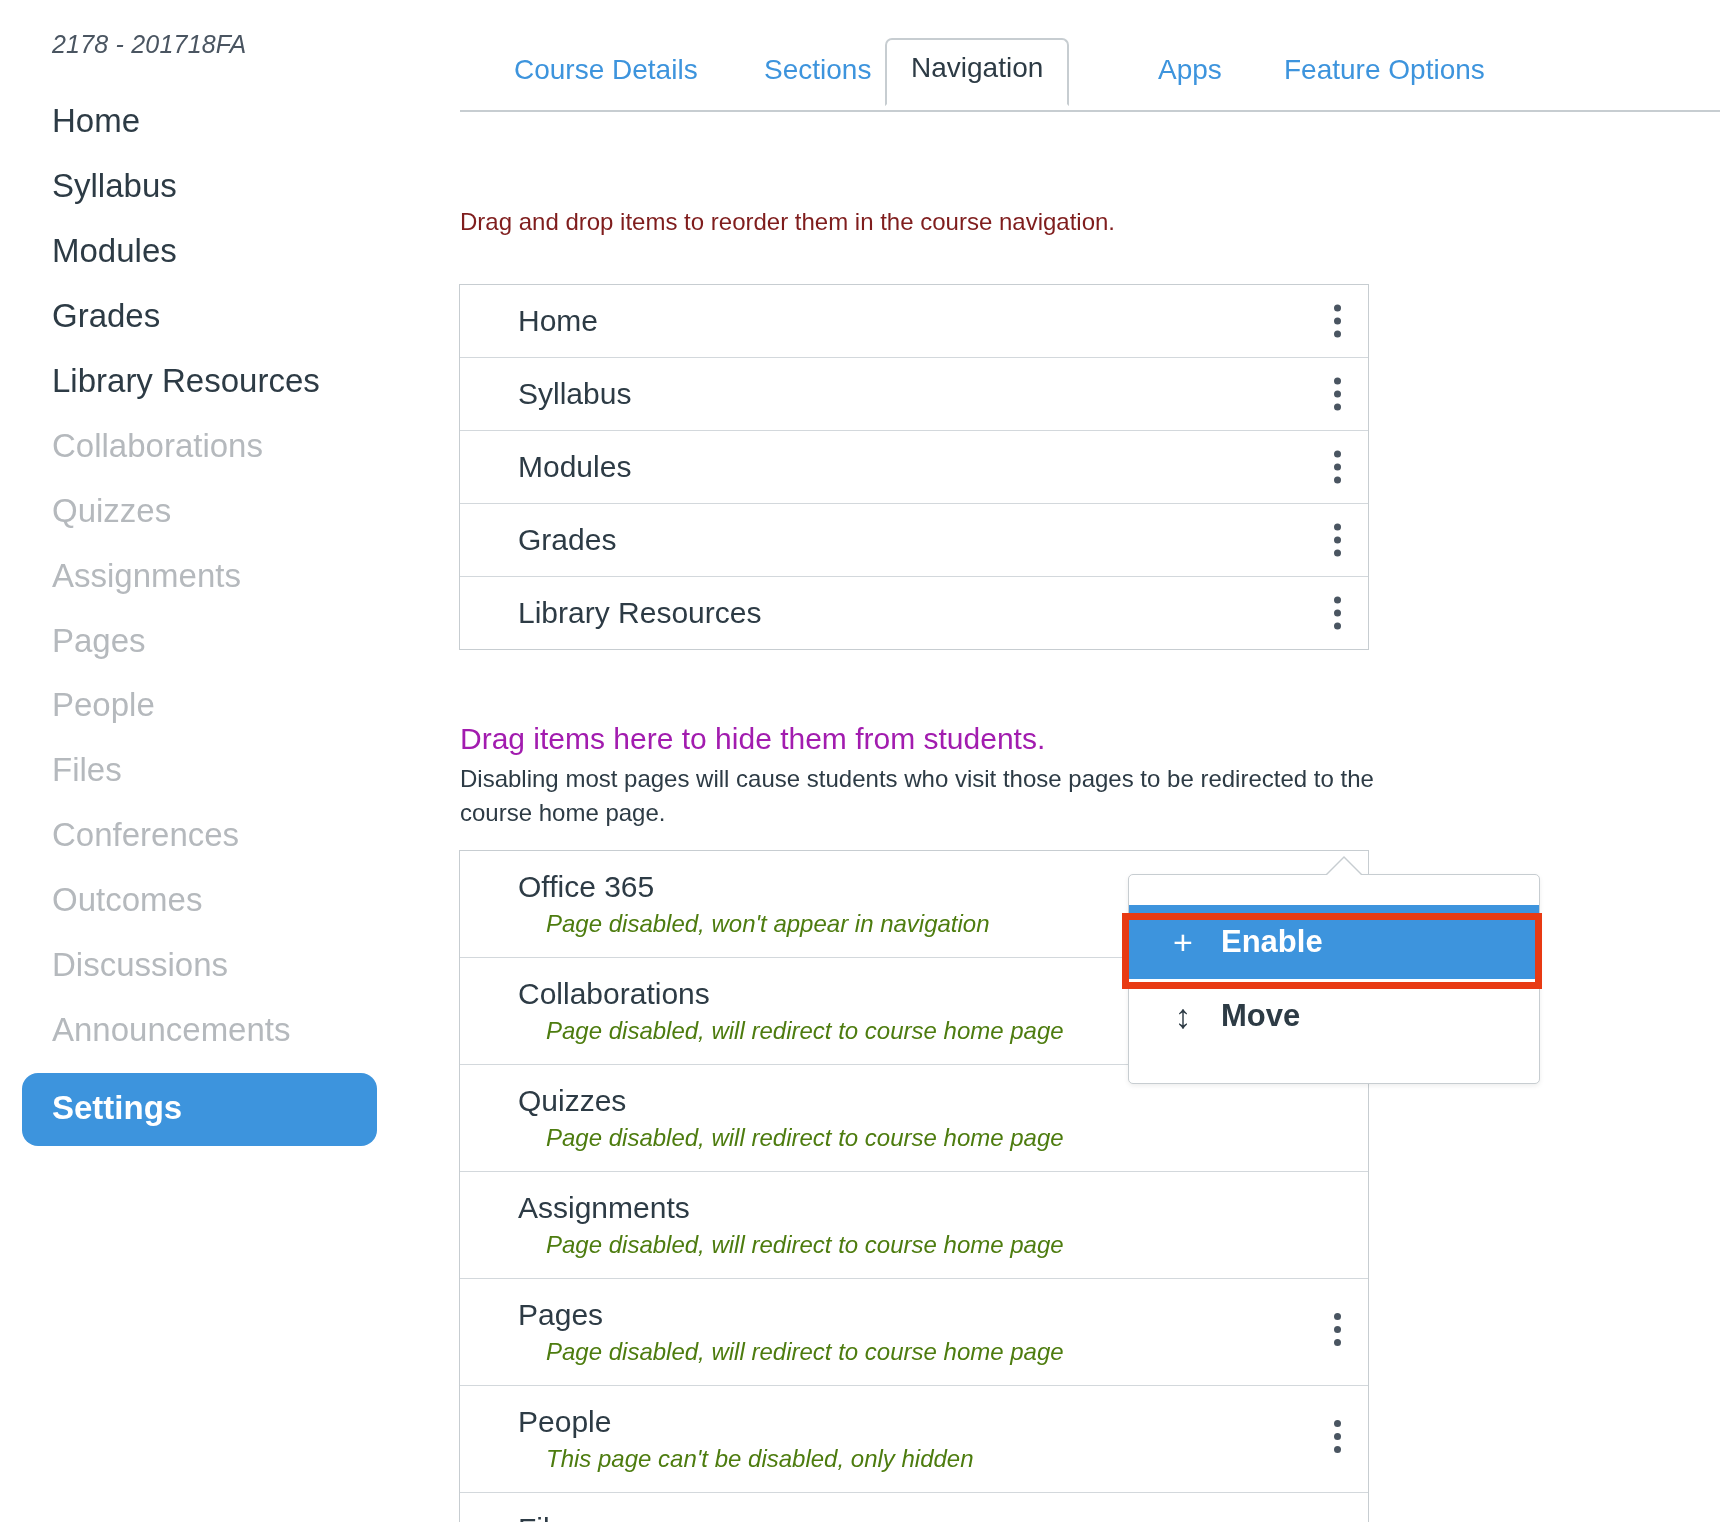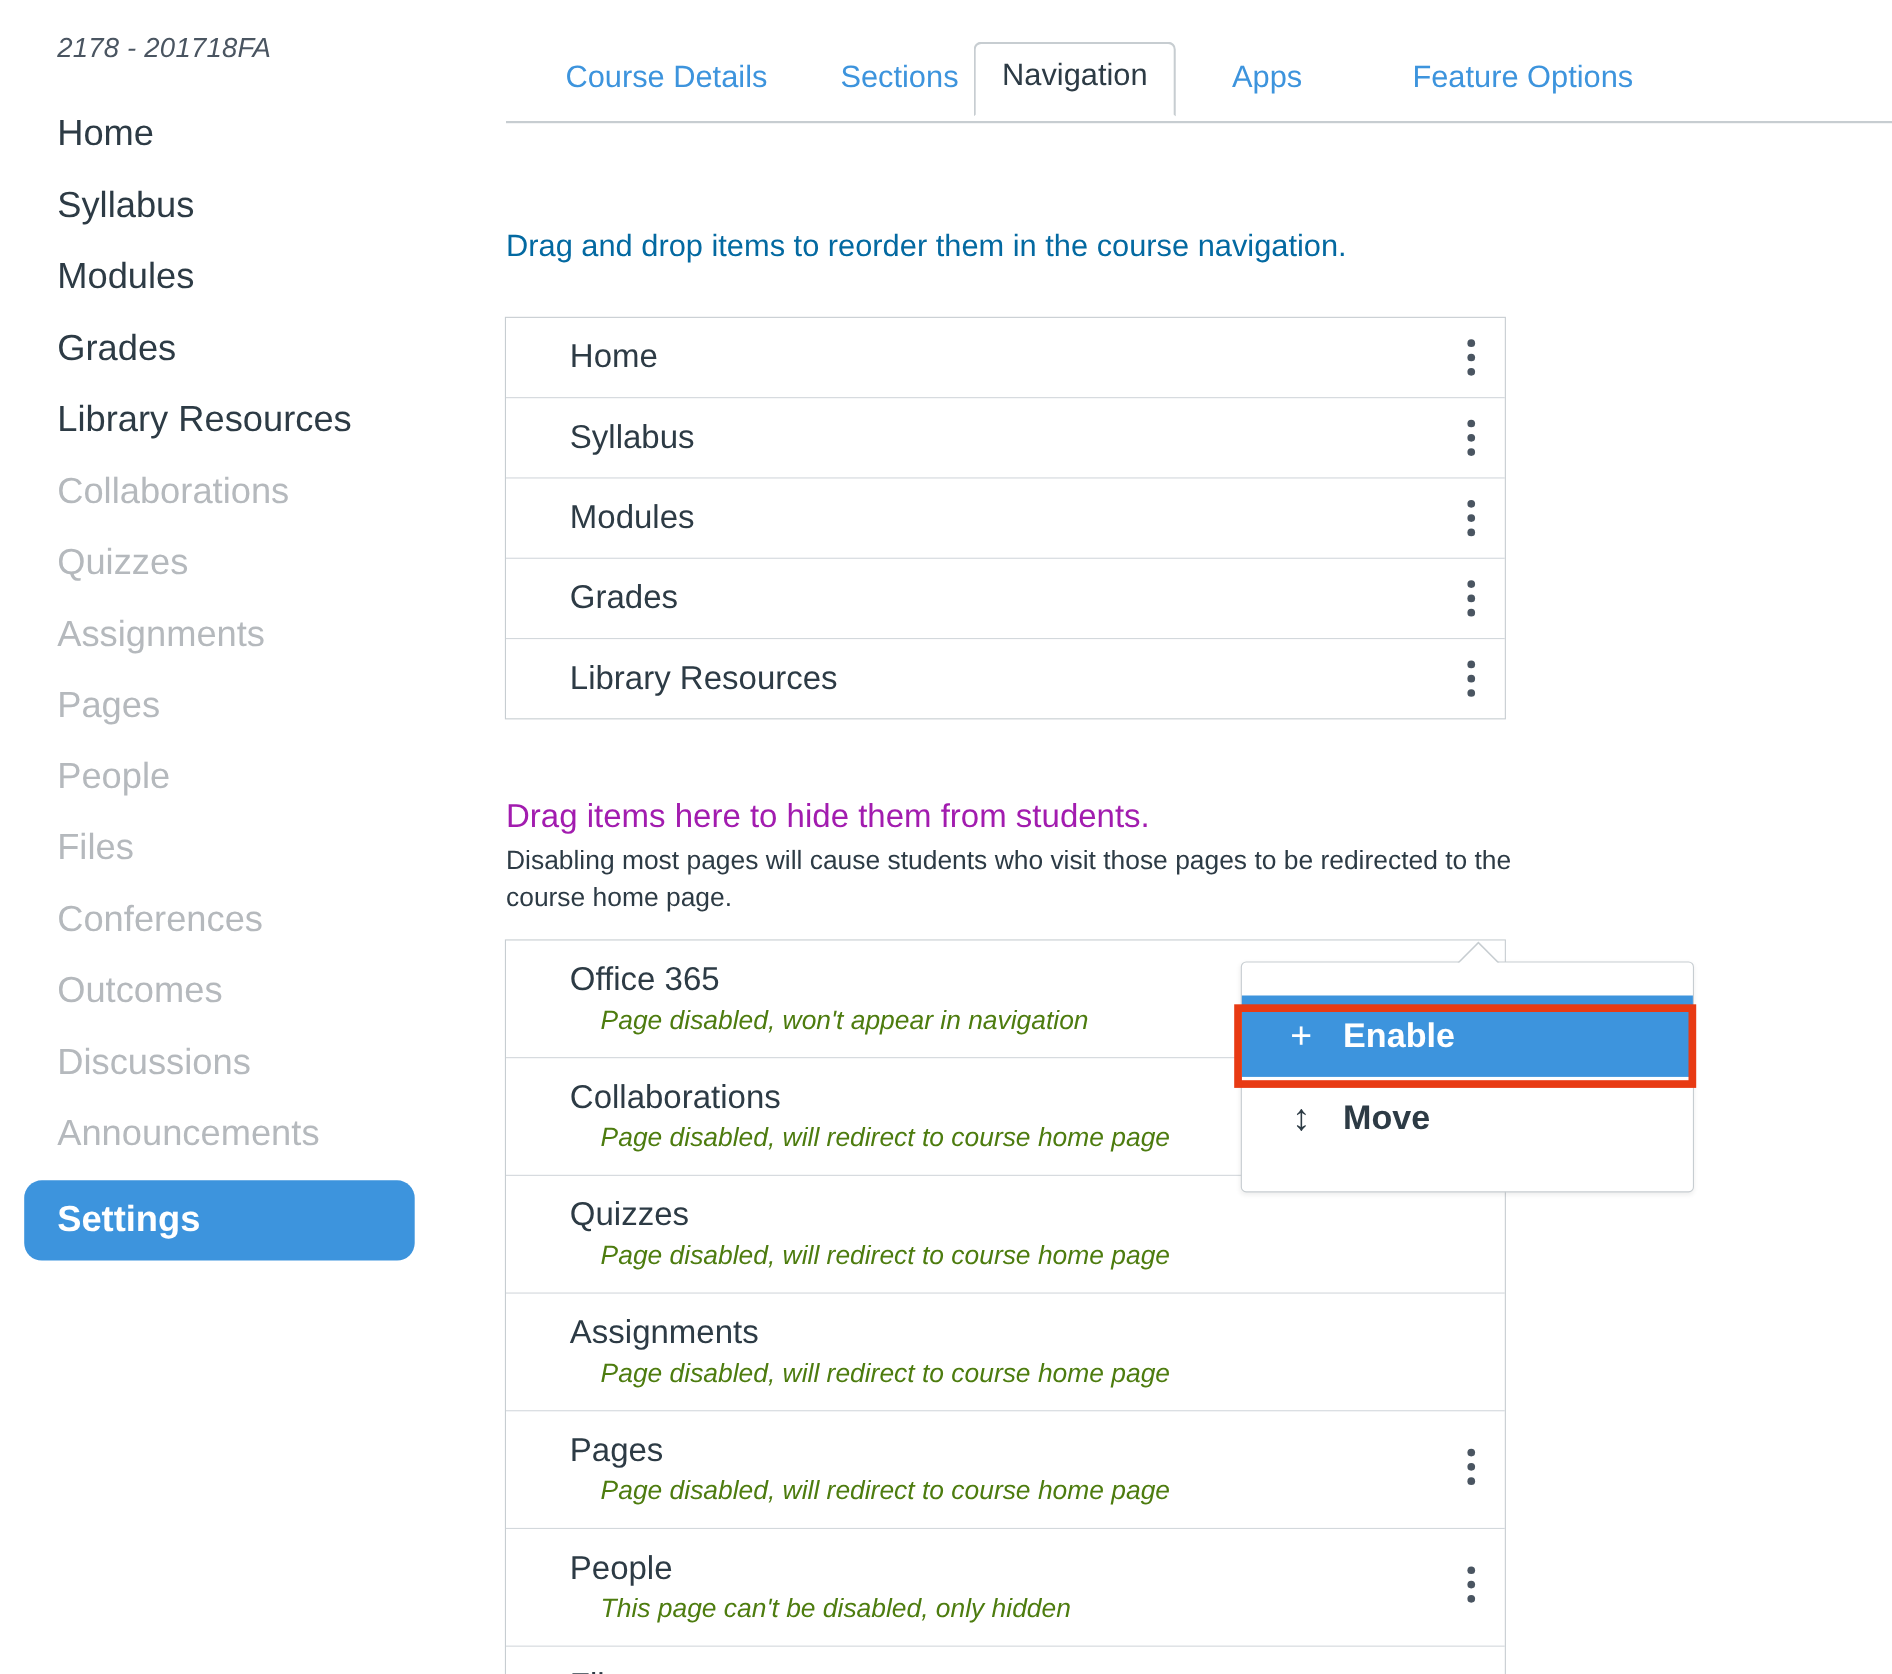--- a/index.html
+++ b/index.html
@@ -88,27 +88,27 @@
     border-bottom: 2px solid #ffffff;
     border-radius: 7px 7px 0 0;
     top: 38px;
     z-index: 5;
     padding: 12px 24px 20px 24px;
     text-align: right;
   }
   #tab0 { left: 32px; }
   #tab1 { left: 282px; }
   #tab2 { left: 425px; }
-  #tab3 { left: 638px; text-align: center; }
+  #tab3 { left: 676px; text-align: center; }
   #tab4 { left: 802px; }
 
   
   .instruction {
-    font-size: 28px;
-    color: #0369a1;
+    font-size: 24px;
+    color: #7f1d1d;
     margin: 96px 0 0 5px;
   }
 
   
   .nav-box {
     margin: 48px 0 0 4px;
     width: 910px;
     border: 1px solid #c7cdd1;
     background: #ffffff;
   }

